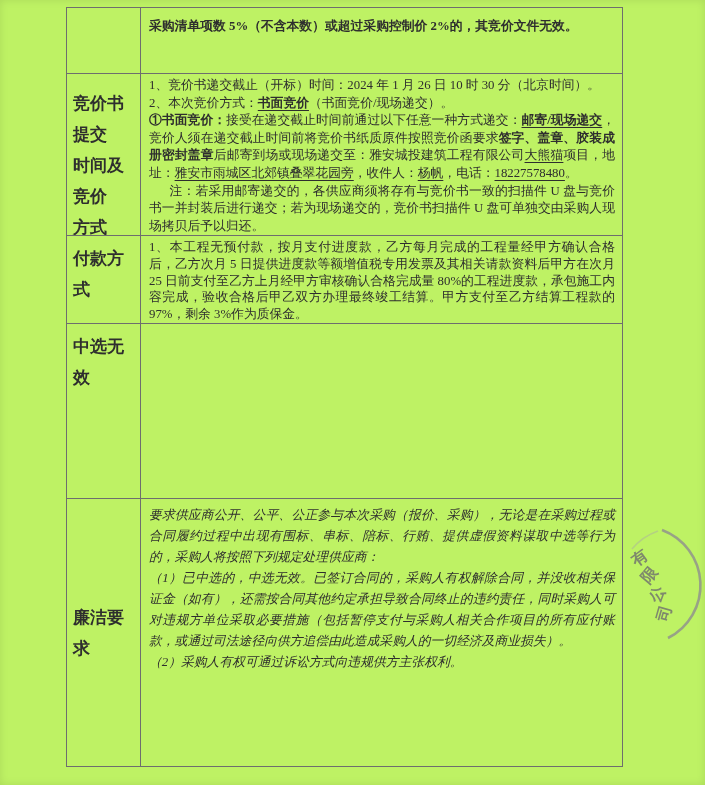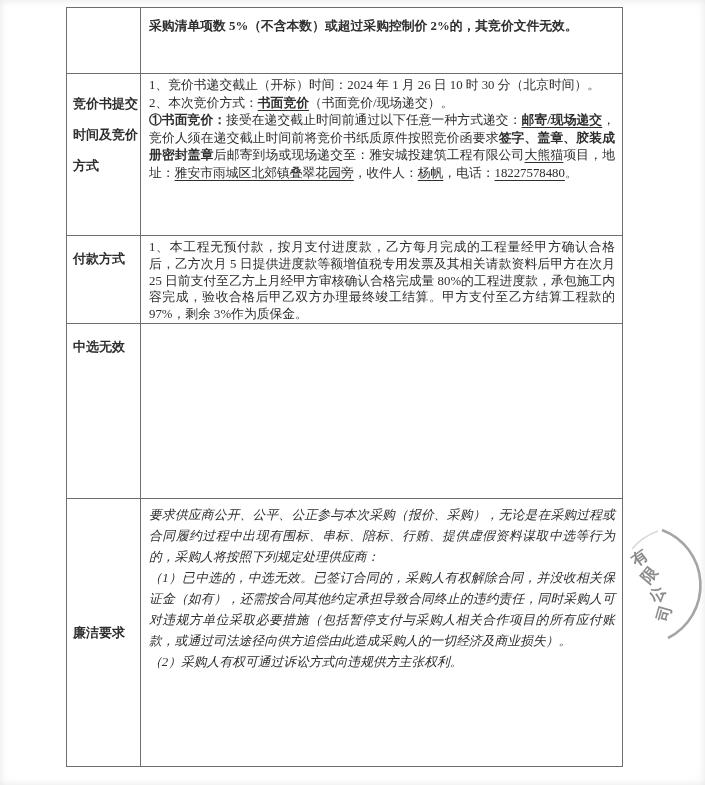--- a/index.html
+++ b/index.html
@@ -2,33 +2,33 @@
 <html><head>
 <meta charset="utf-8">
 <style>
   html,body{margin:0;padding:0;}
   body{
     width:705px;height:785px;position:relative;overflow:hidden;
     background:#efeeea;
     font-family:"Liberation Serif","DejaVu Serif",serif;
   }
   .page{
-    position:absolute;inset:0;background:#ffffff;
+    position:absolute;inset:0;background:#bef264;
     box-shadow:inset 0 0 8px rgba(0,0,0,.10);
   }
   .doc-table{
     position:absolute;left:66px;top:7px;width:557px;
     border:1.5px solid #6e6e6e;box-sizing:border-box;
     color:#2e2e2e;
   }
   .trow{display:flex;box-sizing:border-box;overflow:hidden;}
   .trow + .trow{border-top:1.5px solid #6e6e6e;}
   .tlabel{
     flex:0 0 74px;box-sizing:border-box;border-right:1.5px solid #6e6e6e;
-    font-weight:bold;font-size:13px;line-height:31px;
+    font-weight:bold;font-size:17px;line-height:31px;
     padding:0 2px 0 6px;white-space:pre-line;
     display:flex;flex-direction:column;
   }
   .tlabel.center{justify-content:center;}
   .tcell{
     flex:1 1 auto;box-sizing:border-box;min-width:0;
     font-size:12.8px;padding:0 7px 0 8px;text-align:justify;
     overflow:hidden;
   }
   .para{margin:0;}
@@ -58,20 +58,21 @@
         </div>
       </div>
       <div class="trow" style="height: 162px;">
         <div class="tlabel" style="padding-top: 14px;">竞价书提交
 时间及竞价
 方式</div>
         <div class="tcell" style="line-height: 17.6px; padding-top: 3px;">
           <p class="para"><span class="seg">1、竞价书递交截止（开标）时间：2024 年 1 月 26 日 10 时 30 分（北京时间）。</span></p>
           <p class="para"><span class="seg">2、本次竞价方式：</span><span class="seg b u">书面竞价</span><span class="seg">（书面竞价/现场递交）。</span></p>
           <p class="para"><span class="seg b">①书面竞价：</span><span class="seg">接受在递交截止时间前通过以下任意一种方式递交：</span><span class="seg b u">邮寄/现场递交</span><span class="seg">，竞价人须在递交截止时间前将竞价书纸质原件按照竞价函要求</span><span class="seg b">签字、盖章、胶装成册密封盖章</span><span class="seg">后邮寄到场或现场递交至：雅安城投建筑工程有限公司</span><span class="seg u">大熊猫</span><span class="seg">项目，地址：</span><span class="seg u">雅安市雨城区北郊镇叠翠花园旁</span><span class="seg">，收件人：</span><span class="seg u">杨帆</span><span class="seg">，电话：</span><span class="seg u">18227578480</span><span class="seg">。</span></p>
+          <p class="para indent"><span class="seg">注：若采用邮寄递交的，各供应商须将存有与竞价书一致的扫描件 U 盘与竞价书一并封装后进行递交；若为现场递交的，竞价书扫描件 U 盘可单独交由采购人现场拷贝后予以归还。</span></p>
         </div>
       </div>
       <div class="trow" style="height: 88px;">
         <div class="tlabel" style="padding-top: 7px;">付款方式</div>
         <div class="tcell" style="line-height: 16.8px; padding-top: 3px;">
           <p class="para"><span class="seg">1、本工程无预付款，按月支付进度款，乙方每月完成的工程量经甲方确认合格后，乙方次月 5 日提供进度款等额增值税专用发票及其相关请款资料后甲方在次月 25 日前支付至乙方上月经甲方审核确认合格完成量 80%的工程进度款，承包施工内容完成，验收合格后甲乙双方办理最终竣工结算。甲方支付至乙方结算工程款的 97%，剩余 3%作为质保金。</span></p>
         </div>
       </div>
       <div class="trow" style="height: 175px;">
         <div class="tlabel" style="padding-top: 7px;">中选无效</div>

